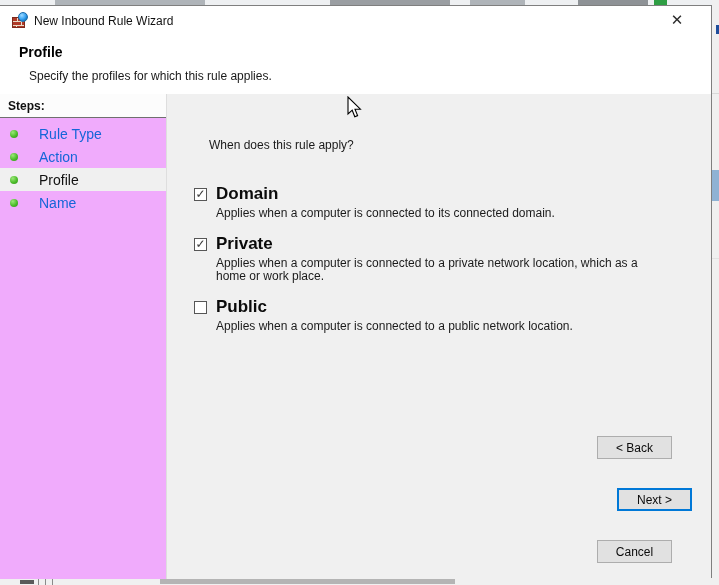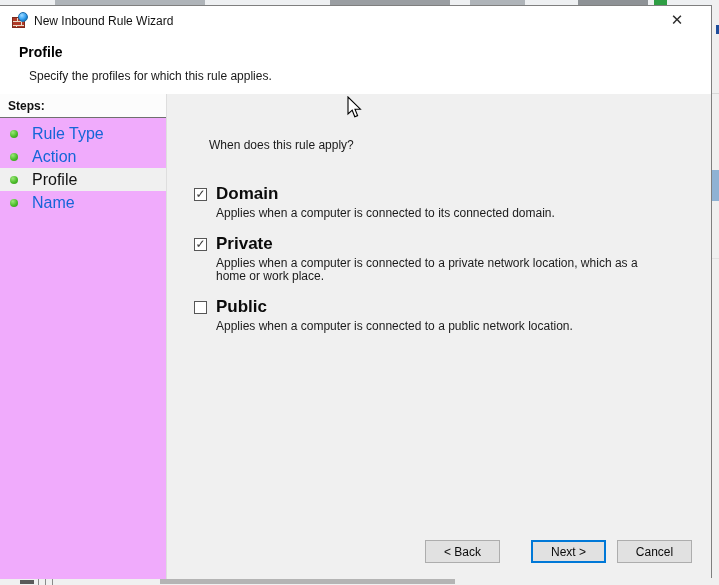--- a/index.html
+++ b/index.html
@@ -79,40 +79,40 @@
   .steps-list { padding-top:4px; }
   .step-item {
     position:relative; height:23px; display:flex; align-items:center;
     padding-left:10px; cursor:default;
   }
   .step-item.active { background:#f0f0f0; }
   .step-bullet {
     width:8px; height:8px; border-radius:50%; flex:0 0 auto;
     background:radial-gradient(circle at 35% 30%, #9be878 0%, #4cbc2a 55%, #2f8f18 100%);
   }
-  .step-label { margin-left:14px; font-size:16px; color:#1565d8; }
+  .step-label { margin-left:21px; font-size:14px; color:#1565d8; }
   .step-item.active .step-label { color:#111; }
 
   .content {
     position:absolute; left:168px; right:0; top:0; bottom:0;
     background:#f0f0f0; padding:28px 0 0 26px;
     color:#1a1a1a; font-size:12px;margin-top:16px;
   }
   .question { margin-left:15px; margin-bottom:32px; }
   .option + .option { margin-top:14px; }
   .option-head { display:flex; align-items:center; }
   .checkbox {
     width:13px; height:13px; background:#fff; border:1px solid #565656;
     font-size:12px; line-height:11px; text-align:center; color:#3b3b3b;
     cursor:default; flex:0 0 auto;
   }
   .option-label { margin-left:9px; font-size:17px; font-weight:bold; color:#0b0b0b; }
   .option-desc { margin:3px 0 0 22px; width:432px; line-height:13px; color:#1b1b1b; }
 
-  .footer { position:absolute; right:19px; bottom:16px; display:flex; gap:11px; }
+  .footer { position:absolute; right:19px; bottom:16px; display:flex; gap:29px;flex-direction:column; }
   .btn {
     width:75px; height:23px; font-size:12px; color:#0b0b0b;
     background:#e1e1e1; border:1px solid #adadad;
     font-family:"Liberation Sans", sans-serif; cursor:default;
   }
   .btn.default { border:2px solid #0078d7;margin-left:20px; }
 
   .cursor { position:absolute; left:347px; top:96px; width:16px; height:24px; pointer-events:none; }
 </style>
 </head>

